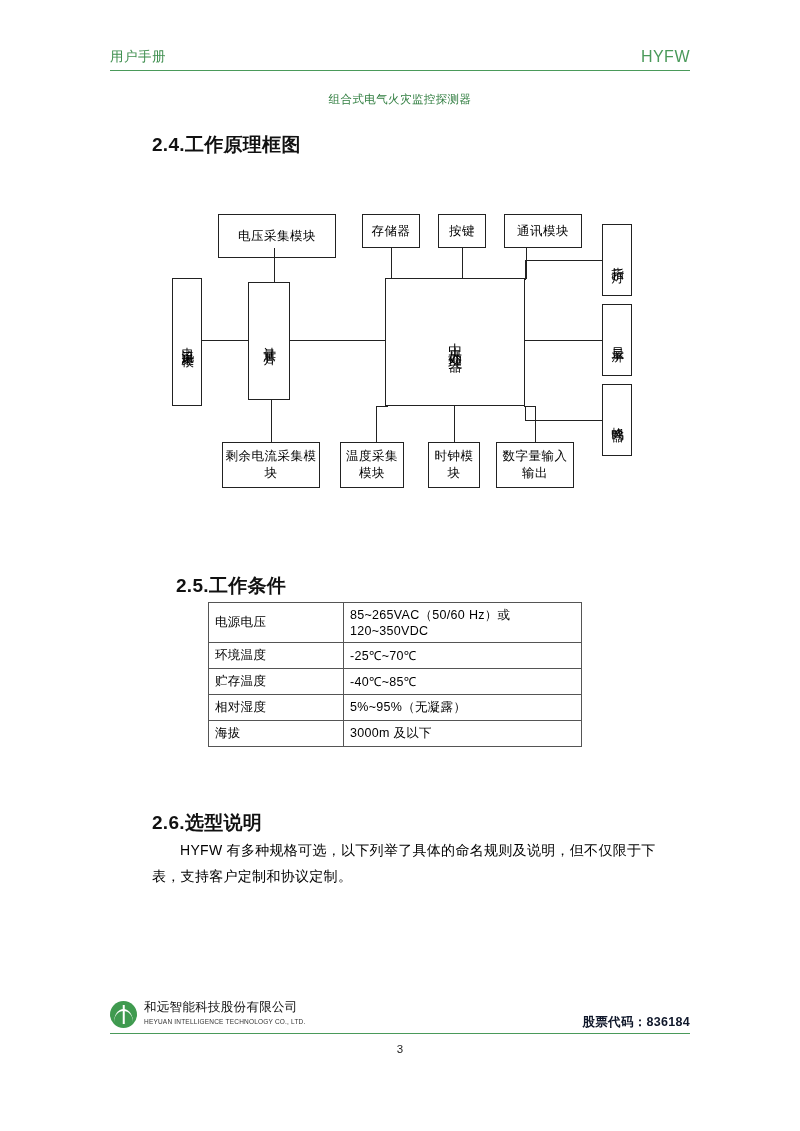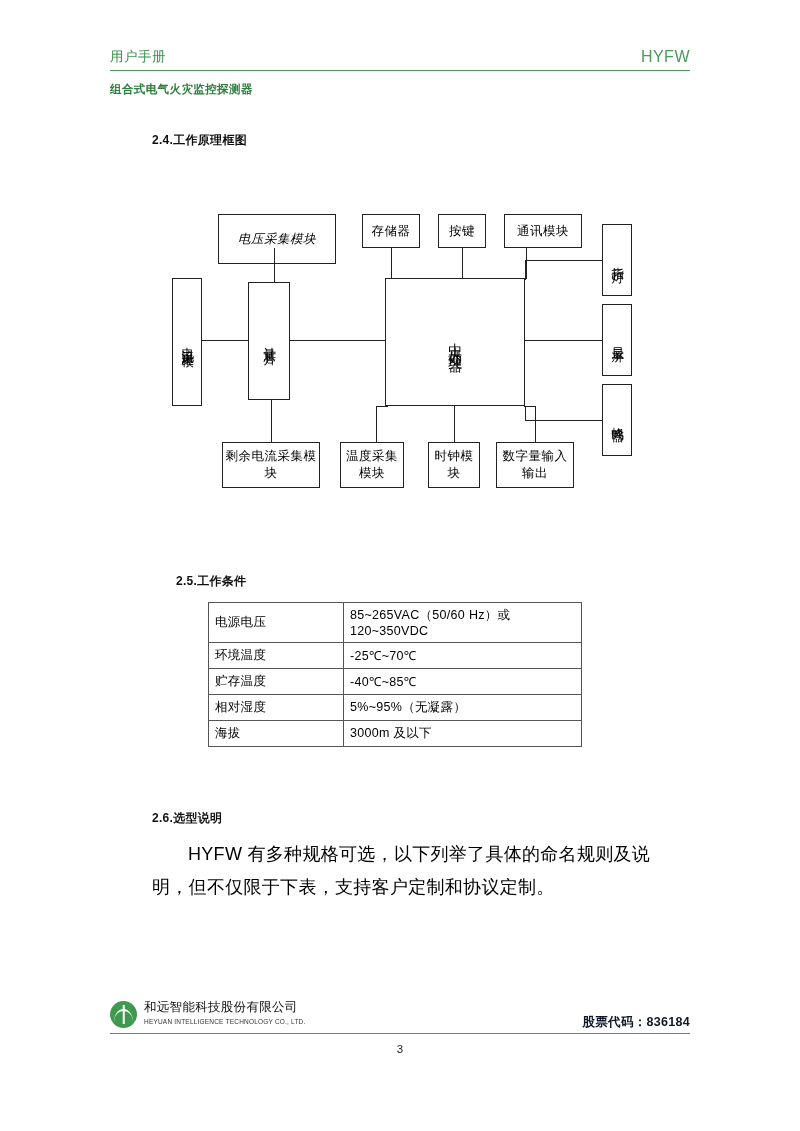--- a/index.html
+++ b/index.html
@@ -37,32 +37,32 @@
     color: #3f8f4f;
   }
   .hdr-left { letter-spacing: 0.5px; }
   .hdr-right { font-size: 16px; color: #4a9a5a; letter-spacing: 0.5px; }
   .hdr-rule {
     margin-top: 4px;
     border-bottom: 1.3px solid #4a9a5a;
     width: 100%;
   }
   .hdr-sub {
-    margin-top: 11px;
-    text-align: left;
+    margin-top: 21px;
+    text-align: center;
     font-size: 11.5px;
     color: #2f7d3f;
-    font-weight: bold;
+    font-weight: normal;
     letter-spacing: 0.4px;
   }
 
   
   .sec-h {
     position: absolute;
-    font-size: 12px;
+    font-size: 19px;
     font-weight: bold;
     color: #111;
     letter-spacing: 0.3px;
   }
   #sec24 { left: 152px; top: 132px; }
   #sec25 { left: 176px; top: 573px; }
   #sec26 { left: 152px; top: 810px; }
 
   
   .diagram {
@@ -117,21 +117,21 @@
     letter-spacing: 0.3px;
   }
   table.cond td.c1 { width: 122px; }
   table.cond tr.head td { font-weight: normal; }
 
   
   .para {
     position: absolute;
     left: 152px; top: 838px;
     width: 506px;
-    font-size: 18px;
+    font-size: 14px;
     line-height: 1.85;
     text-indent: 2em;
     color: #000;
     letter-spacing: 0.3px;
   }
 
   
   .footer {
     position: absolute;
     left: 110px; top: 1000px;
@@ -209,21 +209,21 @@
       <div class="hdr-right">HYFW</div>
     </div>
     <div class="hdr-rule"></div>
     <div class="hdr-sub">组合式电气火灾监控探测器</div>
   </div>
 
   <div class="sec-h" id="sec24">2.4.工作原理框图</div>
 
   <div class="diagram">
 
-    <div class="box" style="left:68px; top:14px; width:118px; height:50px;font-style:italic;">电压采集模块</div>
+    <div class="box" style="left:68px; top:14px; width:118px; height:44px;">电压采集模块</div>
 
     <div class="box" style="left:212px; top:14px; width:58px; height:34px;">存储器</div>
 
     <div class="box" style="left:288px; top:14px; width:48px; height:34px;">按键</div>
 
     <div class="box" style="left:354px; top:14px; width:78px; height:34px;">通讯模块</div>
 
     <div class="box vert" style="left:452px; top:24px; width:30px; height:72px;">指示灯</div>
 
     <div class="box vert" style="left:452px; top:104px; width:30px; height:72px;">显示屏</div>

